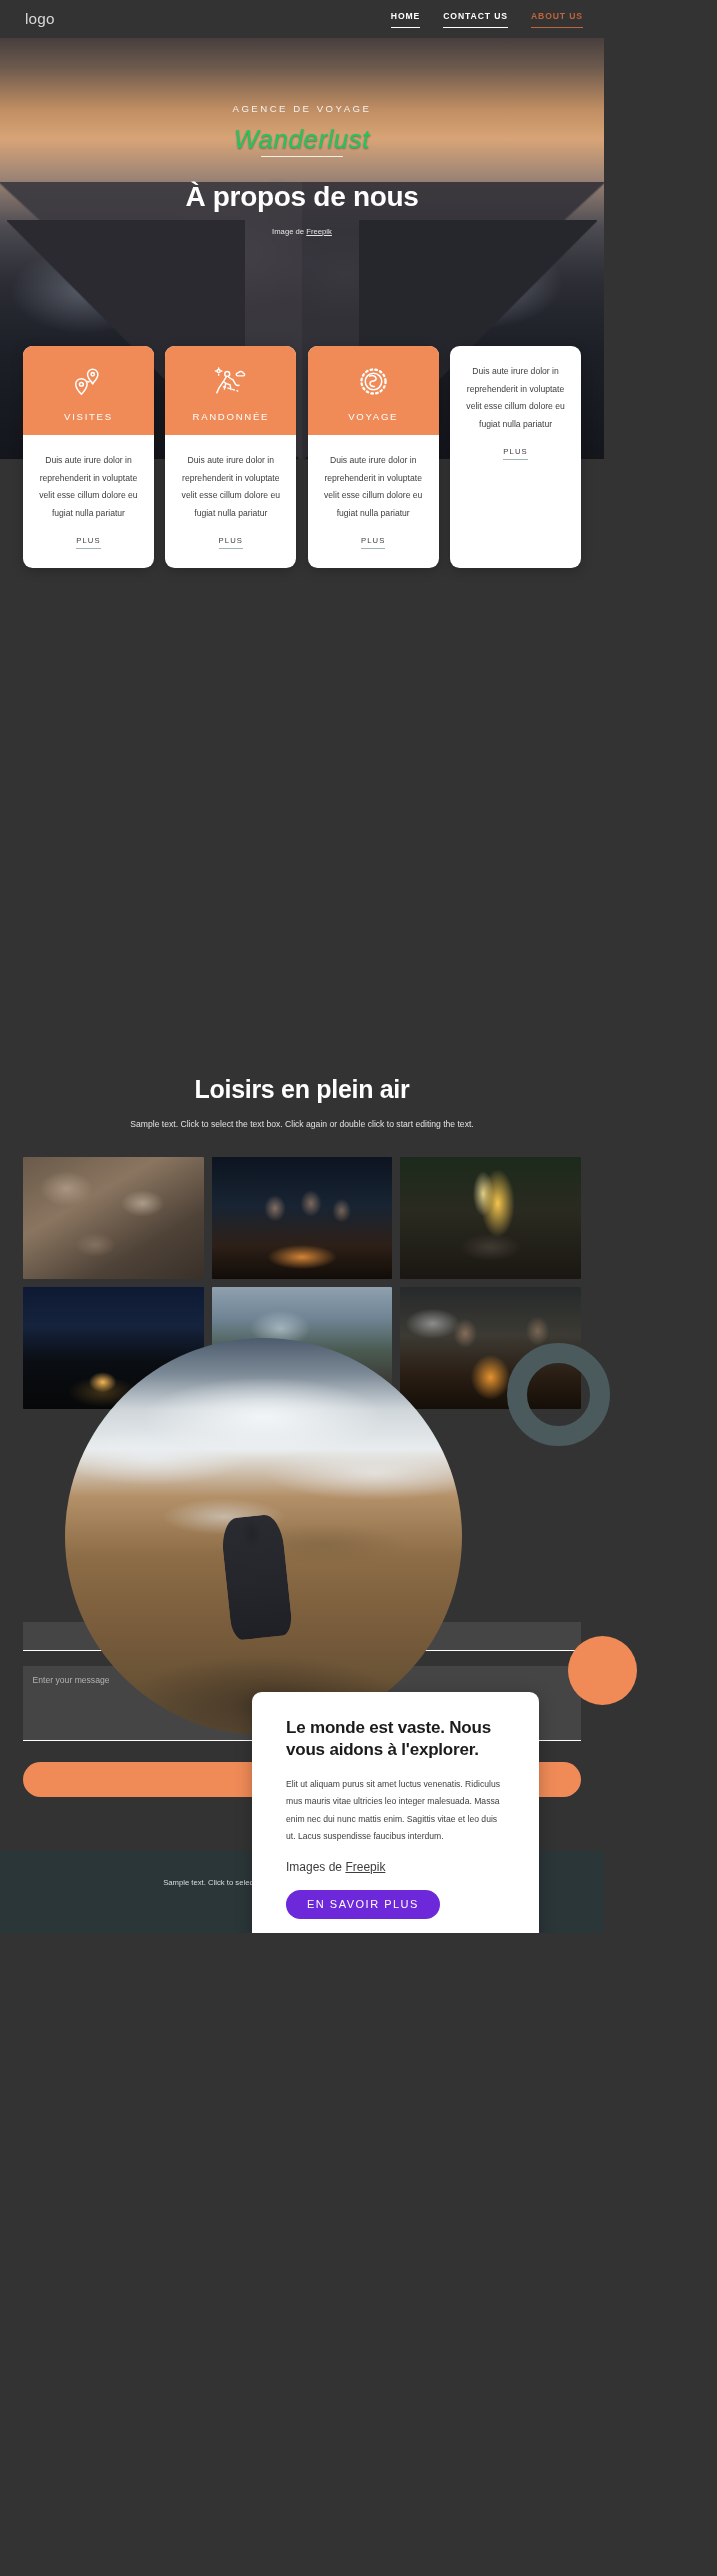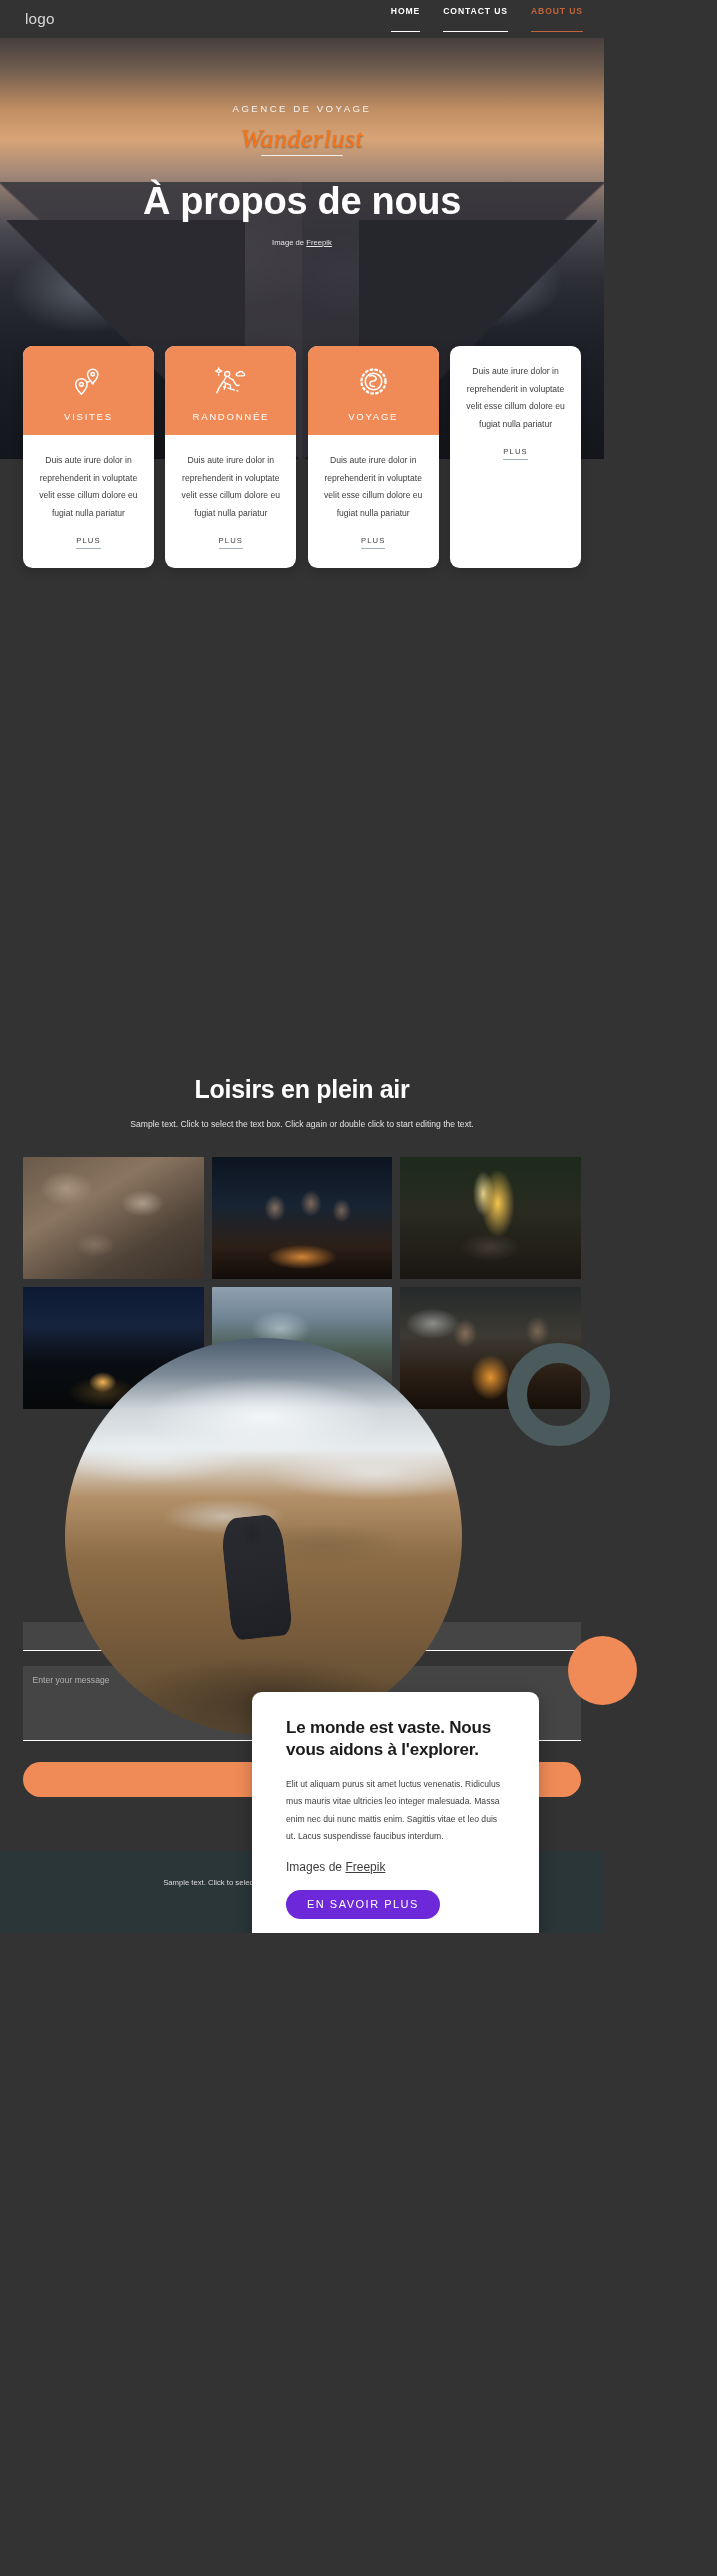--- a/index.html
+++ b/index.html
@@ -33,21 +33,21 @@
     margin-left: auto;
     display: flex;
     align-items: center;
     gap: 23px;
   }
   .nav-link {
     font-size: 8.6px;
     font-weight: bold;
     letter-spacing: 0.9px;
     color: #ffffff;
-    padding-bottom: 15px;
+    padding-bottom: 6px;
     border-bottom: 1.4px solid #ffffff;
     text-decoration: none;
     cursor: pointer;
   }
   .nav-link.active { color: #c0643a; border-bottom-color: #c0643a; }
 
   
   .hero {
     height: 421px;
     position: relative;
@@ -96,35 +96,35 @@
   .hero-inner { position: relative; z-index: 3; text-align: center; width: 100%; }
   .hero-eyebrow {
     margin-top: 65px;
     font-size: 9.6px;
     letter-spacing: 2.5px;
     color: #f2f2f2;
     font-weight: 400;
   }
   .hero-script {
     margin-top: 9.6px;
-    font-family: Liberation Serif, serif;
+    font-family: Liberation Sans, sans-serif;
     font-style: italic;
     font-size: 26px;
-    color: #f97316;
+    color: #22c55e;
     letter-spacing: 0.5px;
     text-shadow: 0 1px 1.9px rgba(0,0,0,.4);
   }
   .hero-script-rule {
     width: 82px; height: 1px; margin: 1.9px auto 0;
     background: rgba(255,255,255,.85);
     border-radius: 1.9px;
   }
   .hero-title {
     margin-top: 23px;
-    font-size: 38px;
+    font-size: 28px;
     font-weight: bold;
     line-height: 1.18;
     letter-spacing: -0.3px;
     max-width: 411px;
     margin-left: auto; margin-right: auto;
   }
   .hero-credit {
     margin-top: 13.4px;
     font-size: 7.7px;
     color: #e4e4e4;

